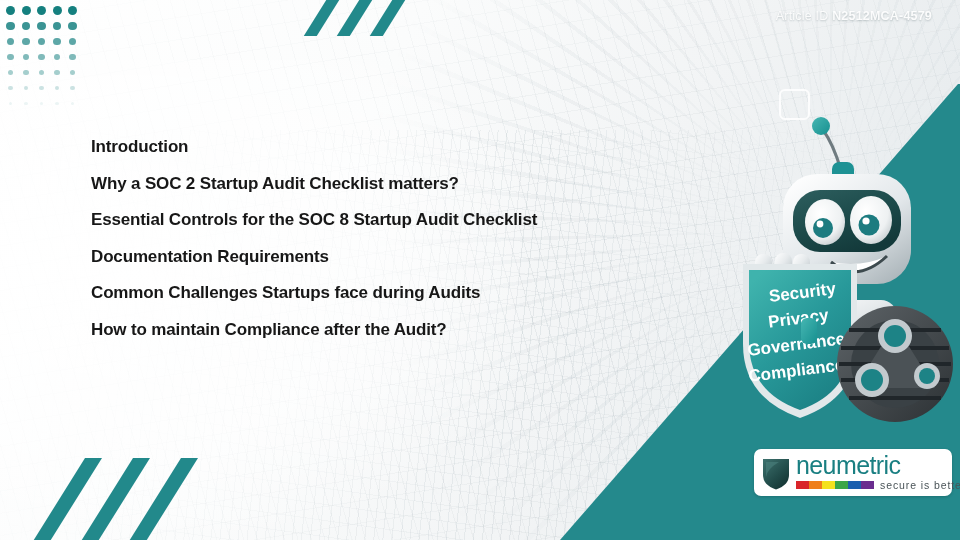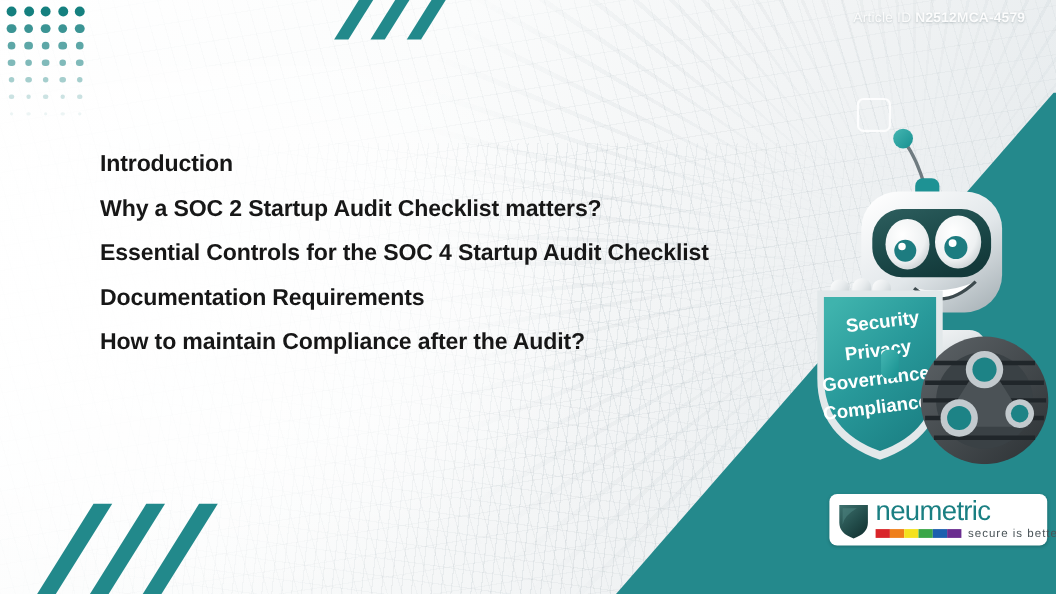--- a/index.html
+++ b/index.html
@@ -98,21 +98,21 @@
   .title {
     position:absolute; left:82px; top:44px;
     font-size:35px; font-weight:700; letter-spacing:-0.4px;
     color:#217f82;
     white-space:nowrap;
   }
 
   
   .toc { position:absolute; left:91px; top:138px; width:600px; }
   .toc-item {
-    font-size:21px; font-weight:700; color:#171717;
+    font-size:17px; font-weight:700; color:#171717;
     letter-spacing:-0.15px;
     line-height:1;
     margin-bottom:19.6px;
     white-space:nowrap;
   }
 
   
   .robot { position:absolute; left:735px; top:112px; width:225px; height:310px; }
 
   
@@ -202,22 +202,23 @@
 
   <div class="article-id">
     <span class="lbl">Article ID</span>
     <span class="val">N2512MCA-4579</span>
   </div>
 
 
   <div class="toc" id="toc-list">
       <div class="toc-item">Introduction</div>
       <div class="toc-item">Why a SOC 2 Startup Audit Checklist matters?</div>
-      <div class="toc-item">Essential Controls for the SOC 4 Startup Audit Checklist</div>
+      <div class="toc-item">Essential Controls for the SOC 8 Startup Audit Checklist</div>
       <div class="toc-item">Documentation Requirements</div>
+      <div class="toc-item">Common Challenges Startups face during Audits</div>
       <div class="toc-item">How to maintain Compliance after the Audit?</div>
     </div>
 
   <div class="robot">
     <svg viewBox="0 0 225 310" width="225" height="310" aria-hidden="true">
       <defs>
         <linearGradient id="gBody" x1="0" y1="0" x2="1" y2="1">
           <stop offset="0%" stop-color="#ffffff"></stop>
           <stop offset="45%" stop-color="#e6eaec"></stop>
           <stop offset="100%" stop-color="#b9c2c6"></stop>

